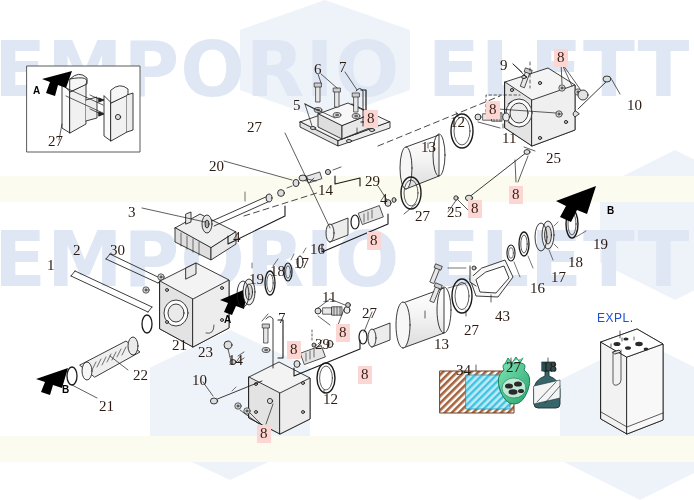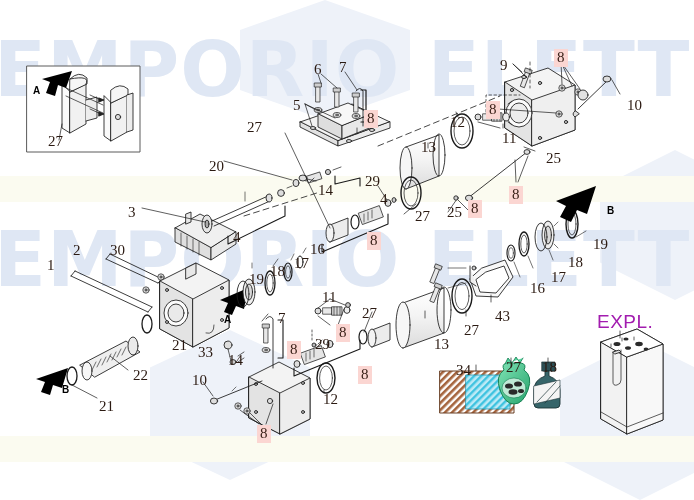--- a/index.html
+++ b/index.html
@@ -22,22 +22,22 @@
   
   #art{position:absolute;inset:0;z-index:2;}
 
   
   .num{position:absolute;z-index:4;color:#2b1a12;
        font-family:"Liberation Serif", serif;font-size:15px;
        line-height:1;white-space:nowrap;}
   .num.hl{background:#fbd6d2;padding:1px 3px 2px 3px;color:#3a2118;}
   .letter{position:absolute;z-index:4;color:#000;font-weight:bold;
           font-family:"Liberation Sans",sans-serif;font-size:10px;}
-  .expl{position:absolute;z-index:4;color:#a21caf;
-        font-family:"Liberation Sans",sans-serif;font-size:19px;letter-spacing:.5px;}
+  .expl{position:absolute;z-index:4;color:#1d4ed8;
+        font-family:"Liberation Sans",sans-serif;font-size:12px;letter-spacing:.5px;}
 </style>
 </head>
 <body>
 
 <div id="stage">
 
   <div id="watermark">
     <div class="wm-hex" style="left:240px;top:0px;width:170px;height:120px;
         clip-path:polygon(50% 0,100% 25%,100% 75%,50% 100%,0 75%,0 25%);"></div>
     <div class="wm-hex" style="left:600px;top:150px;width:150px;height:150px;
@@ -544,21 +544,21 @@
       <span class="num" style="left: 434px; top: 337px;">13</span>
       <span class="num" style="left: 322px; top: 290px;">11</span>
       <span class="num hl" style="left: 336px; top: 324px;">8</span>
       <span class="num" style="left: 362px; top: 306px;">27</span>
       <span class="num" style="left: 315px; top: 337px;">29</span>
       <span class="num hl" style="left: 358px; top: 366px;">8</span>
       <span class="num" style="left: 278px; top: 311px;">7</span>
       <span class="num hl" style="left: 287px; top: 341px;">8</span>
       <span class="num" style="left: 228px; top: 353px;">14</span>
       <span class="num" style="left: 172px; top: 338px;">21</span>
-      <span class="num" style="left: 198px; top: 345px;">33</span>
+      <span class="num" style="left: 198px; top: 345px;">23</span>
       <span class="num" style="left: 133px; top: 368px;">22</span>
       <span class="num" style="left: 99px; top: 399px;">21</span>
       <span class="num" style="left: 192px; top: 373px;">10</span>
       <span class="num hl" style="left: 257px; top: 425px;">8</span>
       <span class="num" style="left: 323px; top: 392px;">12</span>
       <span class="num" style="left: 456px; top: 363px;">34</span>
       <span class="num" style="left: 506px; top: 360px;">27</span>
       <span class="num" style="left: 542px; top: 360px;">18</span>
     </div>
 

